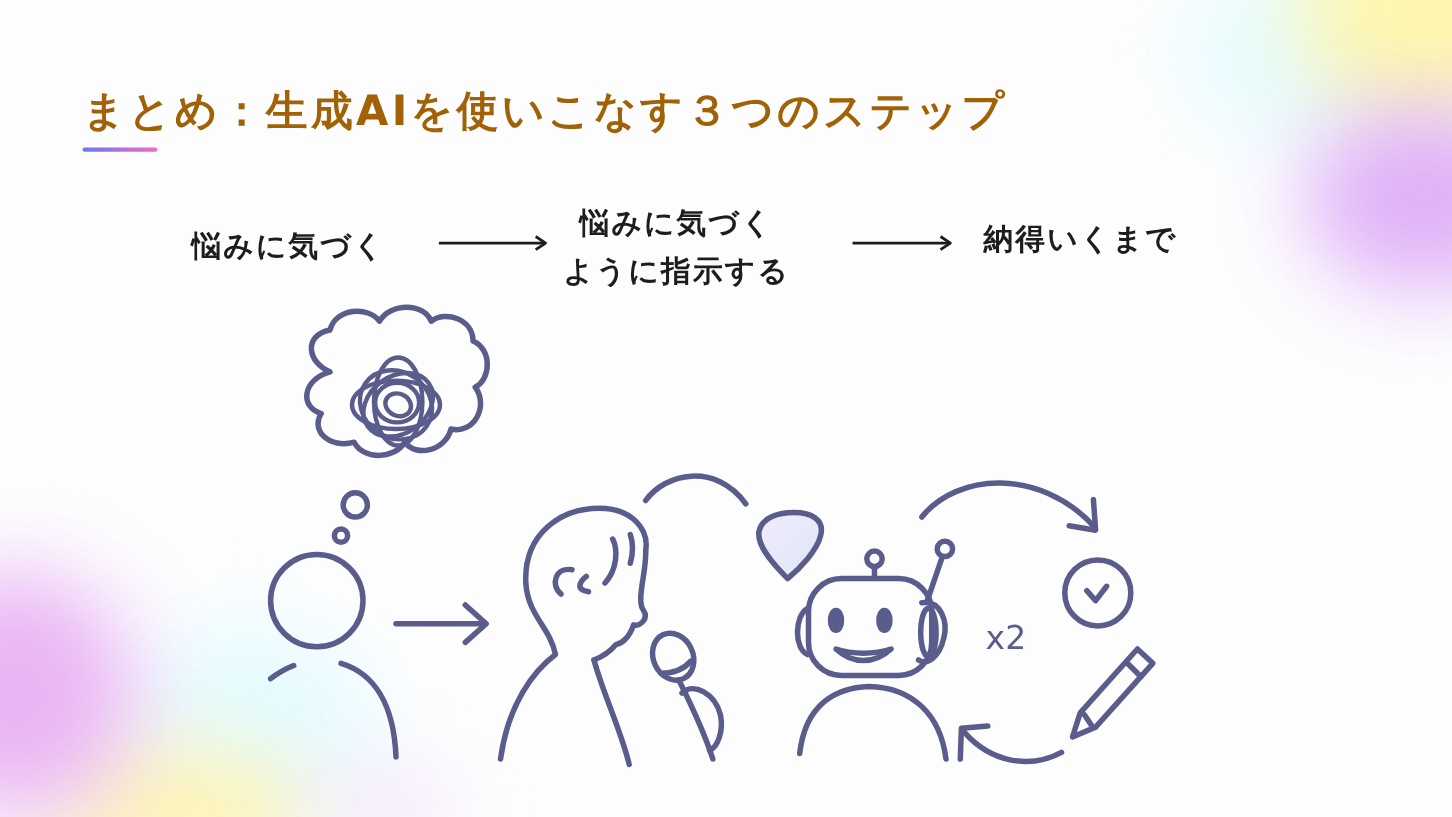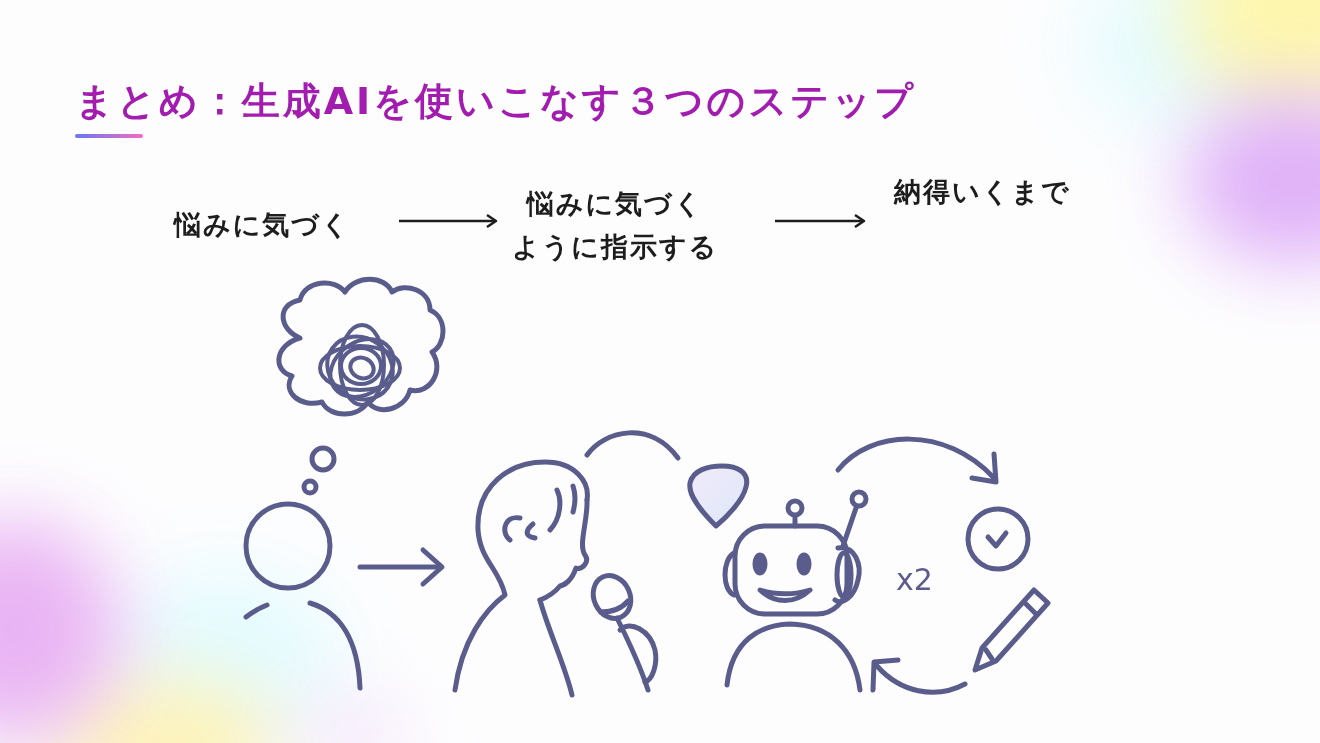--- a/index.html
+++ b/index.html
@@ -13,31 +13,31 @@
   .tr-yellow { left: 1180px; top: -90px; width: 240px; height: 200px; background: #fff6a6; opacity: .9; }
   .tr-cyan { left: 1080px; top: -40px; width: 210px; height: 170px; background: #e3fbff; opacity: .9; }
   .tr-purple { left: 1185px; top: 95px; width: 220px; height: 170px; background: #dba5f7; opacity: .85; }
   .bl-purple { left: -90px; top: 520px; width: 210px; height: 220px; background: #e6a8f2; opacity: .85; }
   .bl-cyan { left: 110px; top: 570px; width: 230px; height: 180px; background: #e3fbff; opacity: .95; }
   .bl-yellow { left: 50px; top: 680px; width: 230px; height: 130px; background: #fff2b0; opacity: .9; }
   .bl-pink { left: 290px; top: 705px; width: 120px; height: 60px; background: #f1d7fa; opacity: .7; }
 
   .title {
     position: absolute; left: 75px; top: 76px; margin: 0;
-    font-size: 38px; font-weight: bold; letter-spacing: 3px; color: #a21caf;
+    font-size: 38px; font-weight: bold; letter-spacing: 3px; color: #a16207;
     white-space: nowrap;
   }
   .title-underline {
     position: absolute; left: 75px; top: 134px; width: 68px; height: 4px;
     border-radius: 2px; background: linear-gradient(90deg, #6a78ef, #f16cc4);
   }
   .step { position: absolute; font-size: 27px; font-weight: bold; letter-spacing: 2px; line-height: 43px; text-align: center; color: #1d1d1d; white-space: nowrap; }
   .step1 { left: 158px; top: 203px; margin-left: 16px; }
   .step2 { left: 512px; top: 182px; }
-  .step3 { left: 894px; top: 170px; }
+  .step3 { left: 894px; top: 196px; }
   .flow-arrow { position: absolute; }
   .flow-arrow1 { left: 397px; top: 211px; }
   .flow-arrow2 { left: 773px; top: 211px; }
   .illus { position: absolute; left: 0; top: 0; }
   .illus-label { font-family: "DejaVu Sans", sans-serif; font-size: 30px; fill: #5a5d8c; }
 </style>
 </head>
 <body>
 
 <div class="blob tr-cyan"></div>

